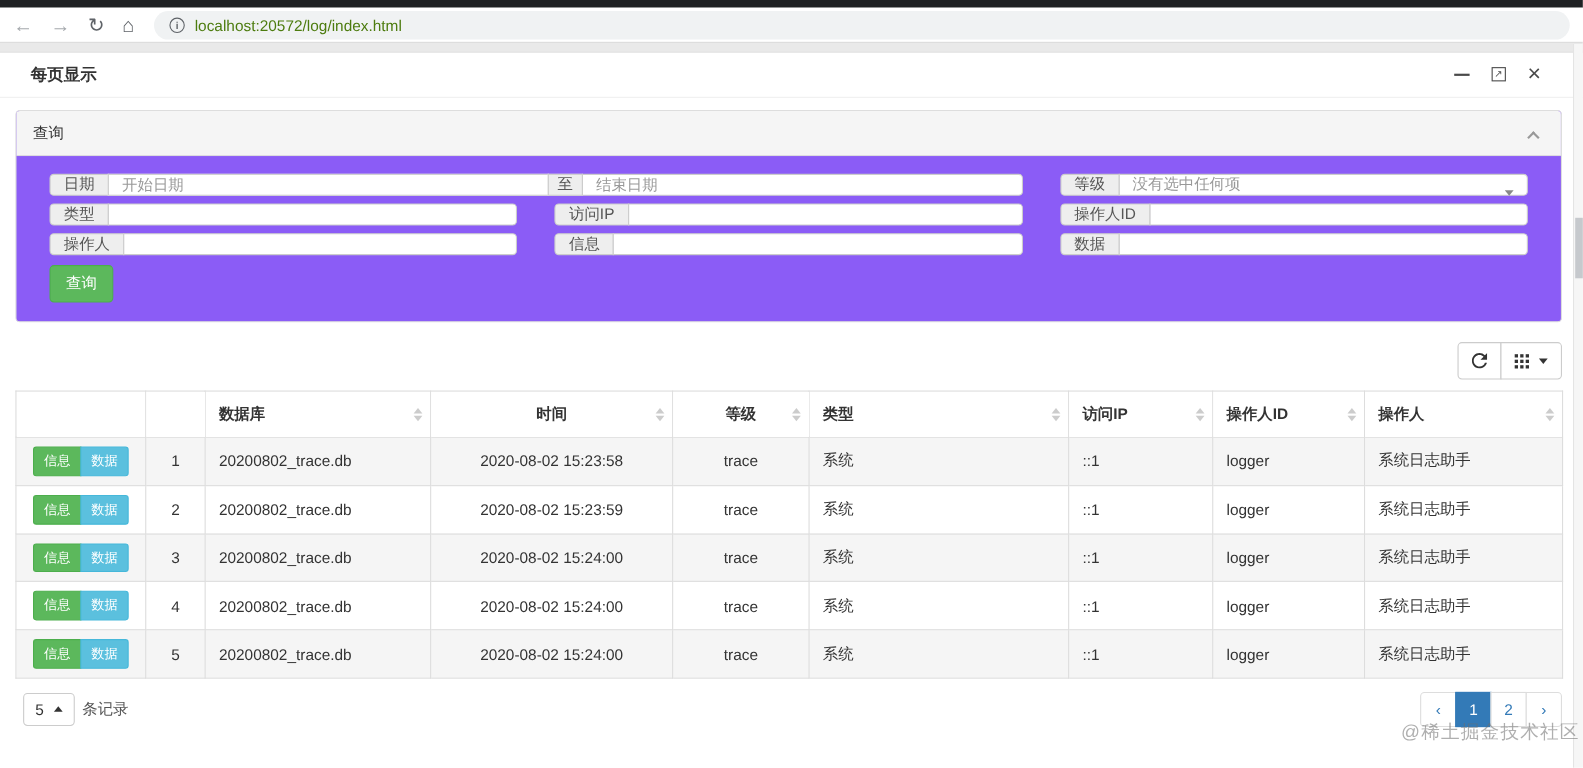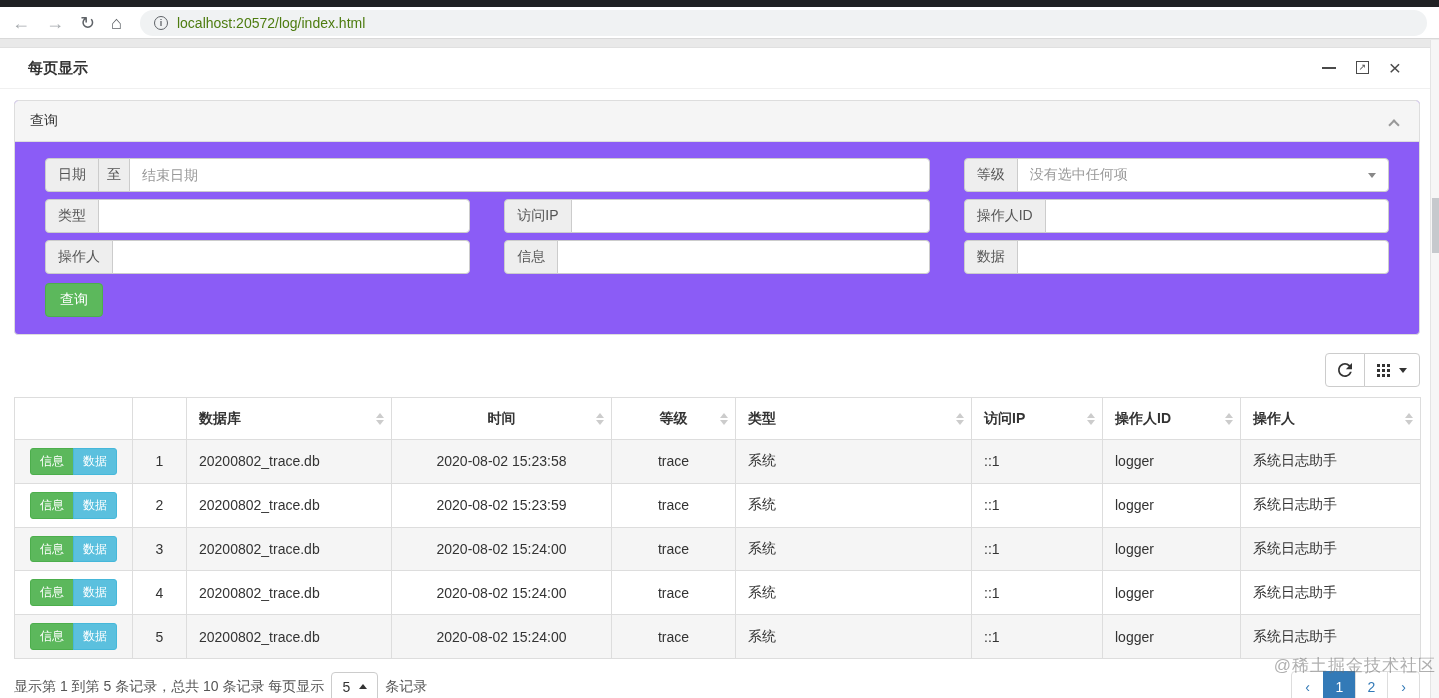--- a/index.html
+++ b/index.html
@@ -62,21 +62,21 @@
   .chevron-up {
     display:inline-block; width:8px; height:8px;
     border-top:2px solid #999; border-left:2px solid #999;
     transform:rotate(45deg); margin-top:3px;
   }
   .query-panel-body { padding:16px 30px 17px 30px; }
   .form-grid {
     display:grid; grid-template-columns:1fr 1fr 1fr; column-gap:34px; row-gap:7px;
   }
   .span2 { grid-column:1 / 3; }
-  .input-group { display:flex; height:34px; }
+  .input-group { display:flex; height:20px; }
   .input-group > * { border:1px solid #ccc; }
   .input-group > *:not(:first-child) { margin-left:-1px; }
   .input-group > :first-child { border-radius:4px 0 0 4px; }
   .input-group > :last-child { border-radius:0 4px 4px 0; }
   .ig-addon {
     background:#eee; color:#555; padding:6px 12px; font-size:14px;
     display:flex; align-items:center; white-space:nowrap; flex:0 0 auto;
   }
   .ig-addon.narrow { padding:6px 8px; }
   .ig-input {
@@ -223,20 +223,21 @@
 
 <div class="query-panel">
   <div class="query-panel-header">
     <span>查询</span>
     <button class="collapse-btn"><span class="chevron-up"></span></button>
   </div>
   <div class="query-panel-body">
     <div class="form-grid">
       <div class="input-group span2">
         <span class="ig-addon">日期</span>
+        <input class="ig-input" type="text" placeholder="开始日期" style="">
         <span class="ig-addon narrow">至</span>
         <input class="ig-input" type="text" placeholder="结束日期" style="">
       </div>
       <div class="input-group">
         <span class="ig-addon">等级</span>
         <div class="ig-select">
           <span>没有选中任何项</span>
           <span class="caret-down"></span>
         </div>
       </div>
@@ -400,21 +401,20 @@
       <td class="ta-l">系统</td>
       <td class="ta-l">::1</td>
       <td class="ta-l">logger</td>
       <td class="ta-l">系统日志助手</td>
     </tr>
   </tbody>
 </table>
 
 <div class="footer-bar">
   <span class="summary-text">
-    <span>显示第 1 到第 5 条记录，总共 10 条记录 每页显示</span>
     <button class="page-size-btn">
       <span>5</span>
       <span class="caret-up"></span>
     </button>
     <span>条记录</span>
   </span>
   <span class="pagination">
     <button class="page-item">‹</button>
     <button class="page-item active">1</button>
     <button class="page-item">2</button>

